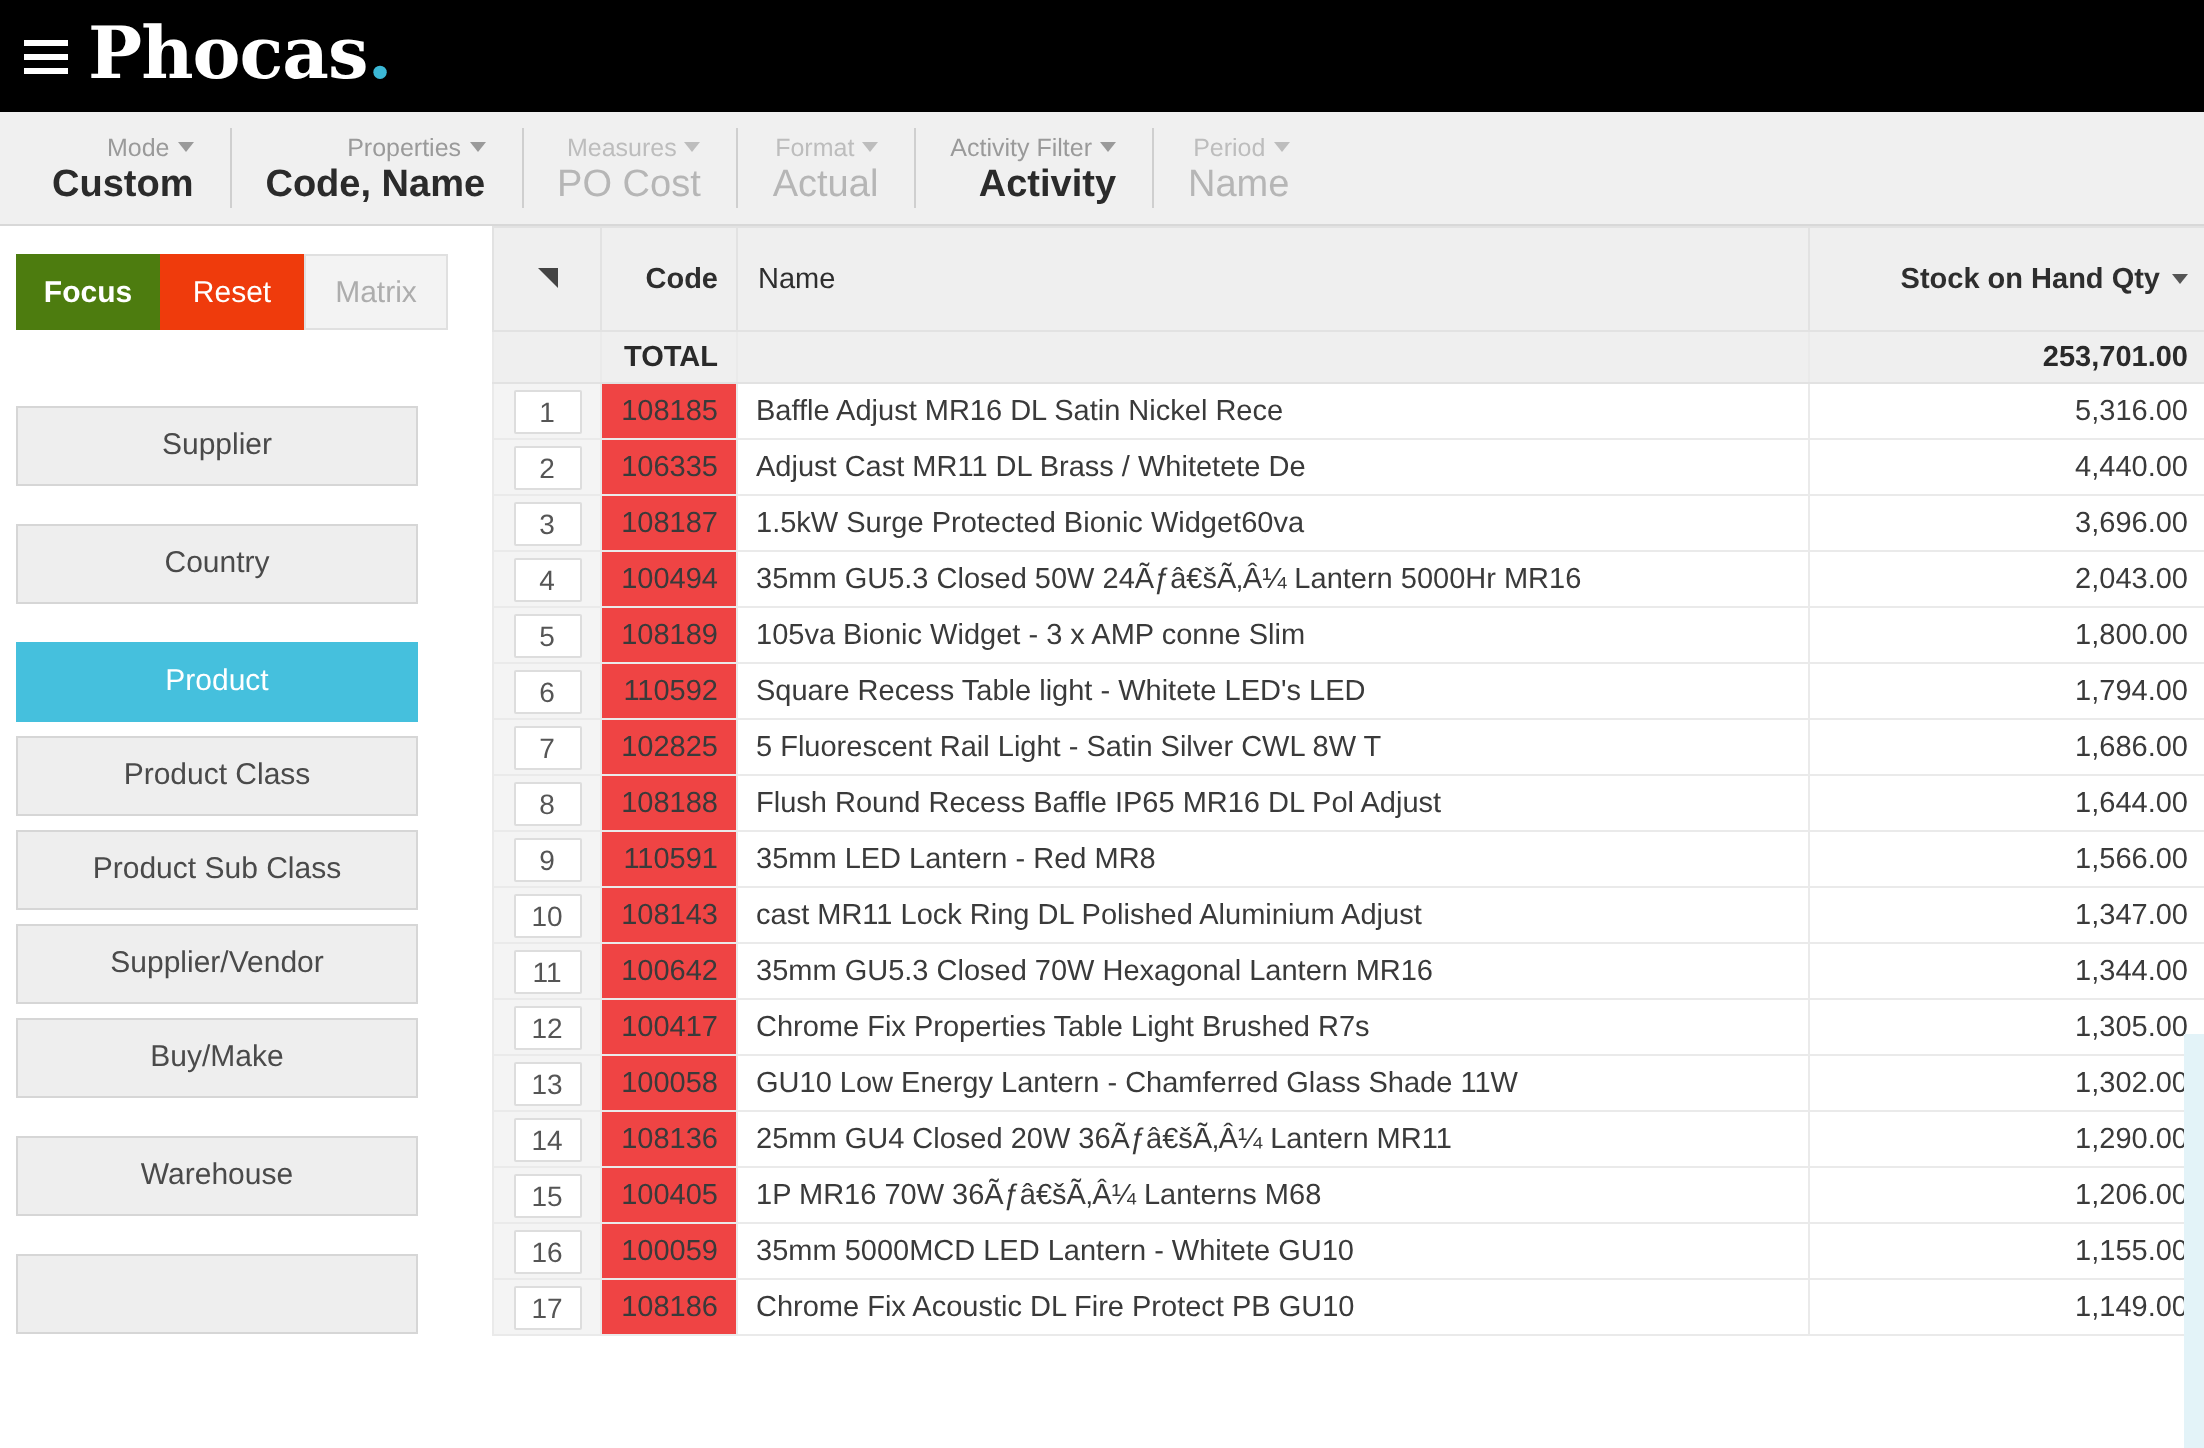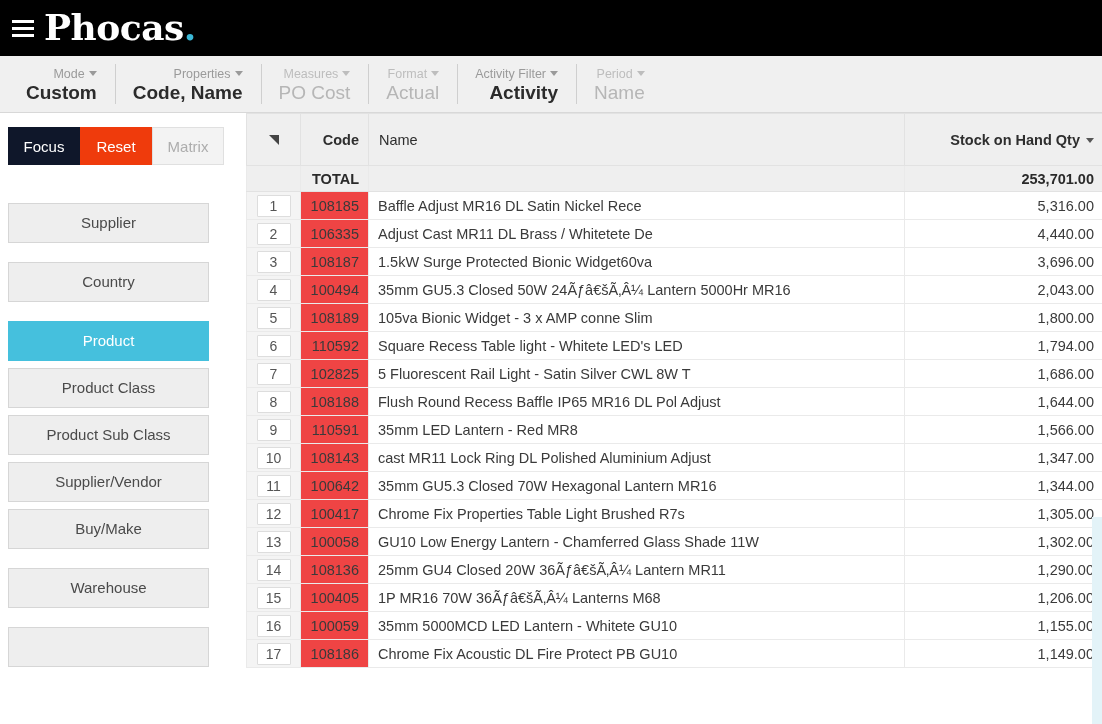--- a/index.html
+++ b/index.html
@@ -124,23 +124,24 @@
   }
   .btn-focus, .btn-reset, .btn-matrix {
     height: 38px;
     border: none;
     font-size: 15px;
     font-family: "Liberation Sans", sans-serif;
     cursor: pointer;
     padding: 0;
   }
   .btn-focus {
-    background: #0f172a;
+    background: #4d7c0f;
     color: #ffffff;
     width: 72px;
+    font-weight: bold;
   }
   .btn-reset {
     background: #ef3b0c;
     color: #ffffff;
     width: 72px;
   }
   .btn-matrix {
     background: #f3f3f3;
     color: #adadad;
     width: 72px;

